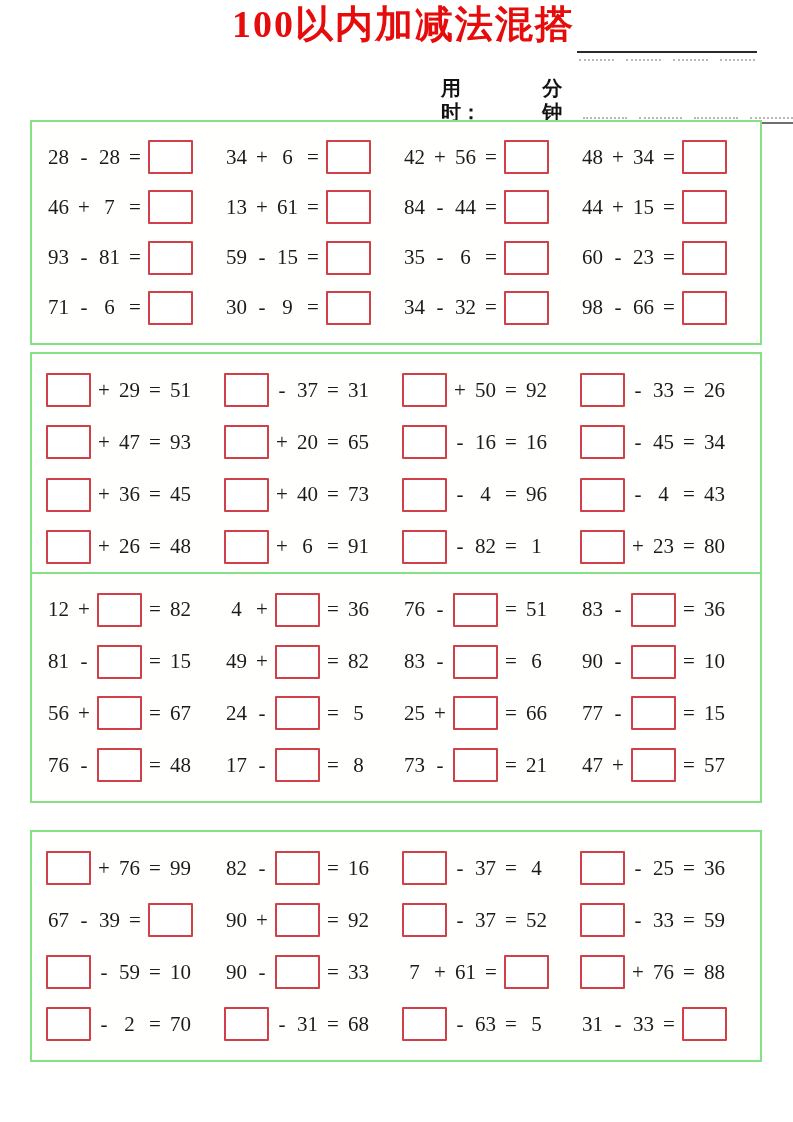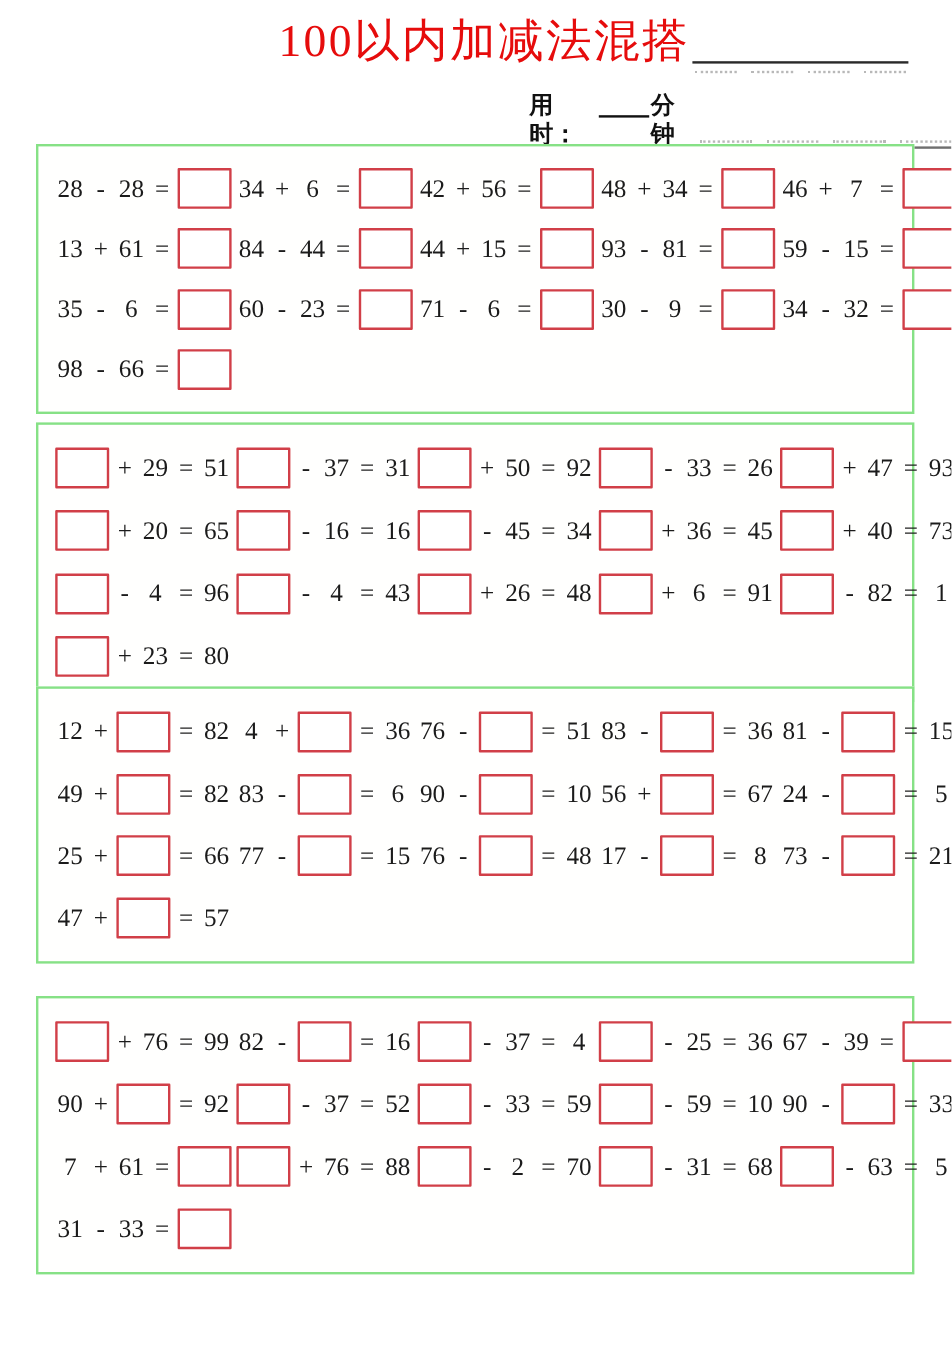--- a/index.html
+++ b/index.html
@@ -9,24 +9,24 @@
     width: 793px;
     height: 1122px;
     background: #ffffff;
     font-family: "Liberation Serif", serif;
     overflow: hidden;
   }
 
   
   .title {
     position: absolute;
-    top: 16px;
+    top: 5px;
     left: 232px;
     font-size: 38px;
-    font-weight: normal;
+    font-weight: bold;
     color: #e60c0c;
     letter-spacing: 2px;
     line-height: 1;
     white-space: nowrap;
   }
   .title-line {
     position: absolute;
     top: 51px;
     left: 577px;
     width: 180px;
@@ -45,21 +45,21 @@
   .dotseg {
     flex: 1;
     border-top: 2px dotted #b8b8b8;
   }
 
   .time-row {
     position: absolute;
     top: 76px;
     left: 441px;
     display: flex;
-    align-items: flex-start;
+    align-items: flex-end;
     font-size: 20px;
     font-weight: bold;
     color: #111111;
     line-height: 1.2;
   }
   .time-blank {
     width: 45px;
     height: 22px;
     border-bottom: 2px solid #111111;
     margin: 0 1px;
@@ -80,21 +80,21 @@
     border: 2px solid #86e186;
     background: #fffffe;
   }
   .section-1 { top: 120px;  height: 225px; }
   .section-2 { top: 352px;  height: 233px; }
   .section-3 { top: 572px;  height: 231px; }
   .section-4 { top: 830px;  height: 232px; }
 
   .section-grid {
     display: grid;
-    grid-template-columns: repeat(5, 1fr);
+    grid-template-columns: repeat(4, 1fr);
     grid-template-rows: repeat(4, 1fr);
     height: 100%;
     padding: 10px 4px 10px 12px;
     align-items: center;
   }
 
   .problem {
     display: flex;
     align-items: center;
     font-size: 21px;

